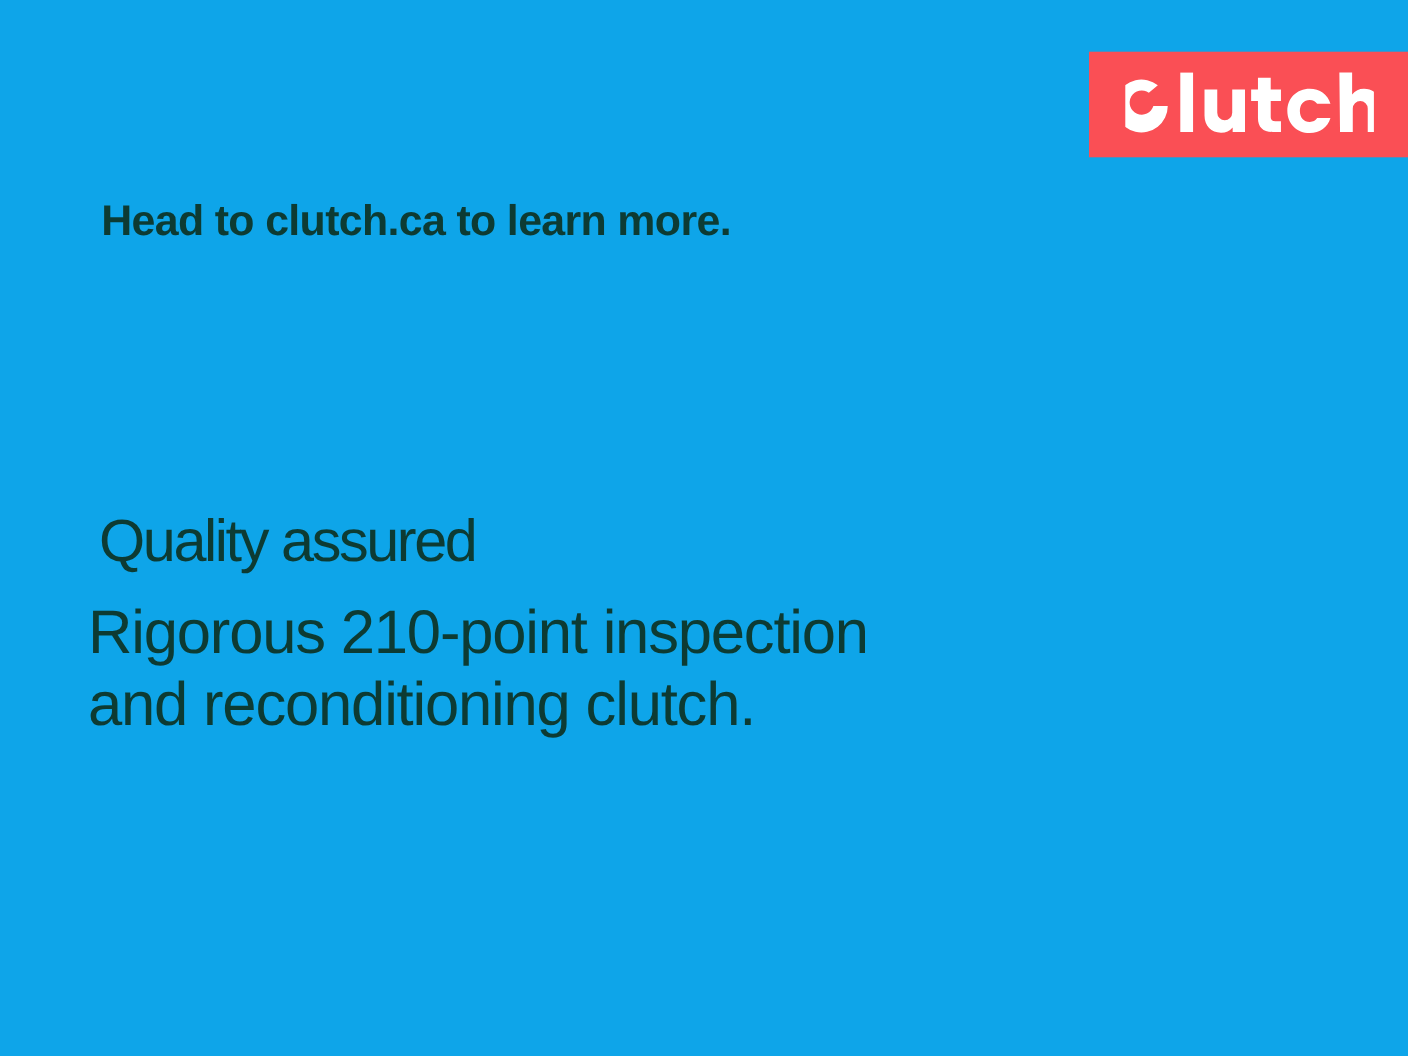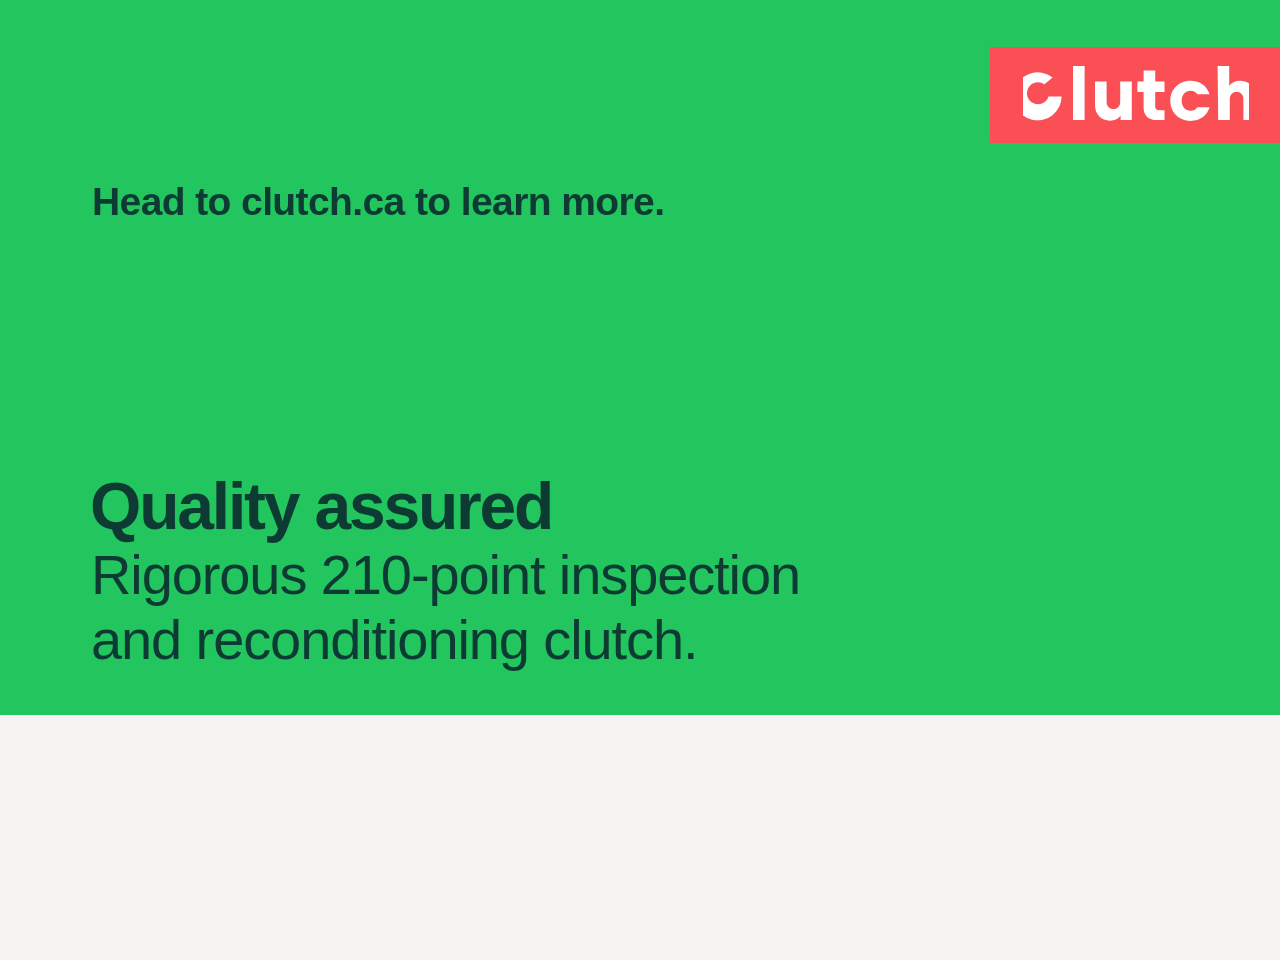--- a/index.html
+++ b/index.html
@@ -11,22 +11,22 @@
     height: 960px;
     overflow: hidden;
     background: #F6F4F1;
     font-family: "Liberation Sans", sans-serif;
     -webkit-font-smoothing: antialiased;
   }
 
   #slide {
     position: relative;
     width: 1280px;
-    height: 715px;
-    background: #22c55e;
+    height: 960px;
+    background: #0ea5e9;
   }
 
   
   #logo-block {
     position: absolute;
     left: 990px;
     top: 47px;
     width: 300px;           
     height: 96px;
     background: #FA4F55;
@@ -55,32 +55,32 @@
     color: #0D3B33;
     line-height: 1.18;
     white-space: nowrap;
   }
 
   
   #headline {
     position: absolute;
     left: 90px;
     top: 429px;
-    font-size: 66px;
-    font-weight: 700;
+    font-size: 54px;
+    font-weight: 400;
     letter-spacing: -2.2px;
     color: #0D3B33;
     line-height: 1.02;
     white-space: nowrap;
   }
 
   
   #body-copy {
     position: absolute;
-    left: 91px;
+    left: 80px;
     top: 542px;
     font-size: 56px;
     font-weight: 400;
     letter-spacing: -1.1px;
     color: #0D3B33;
     line-height: 65px;
   }
   #body-copy .copy-line {
     display: block;
     white-space: nowrap;

